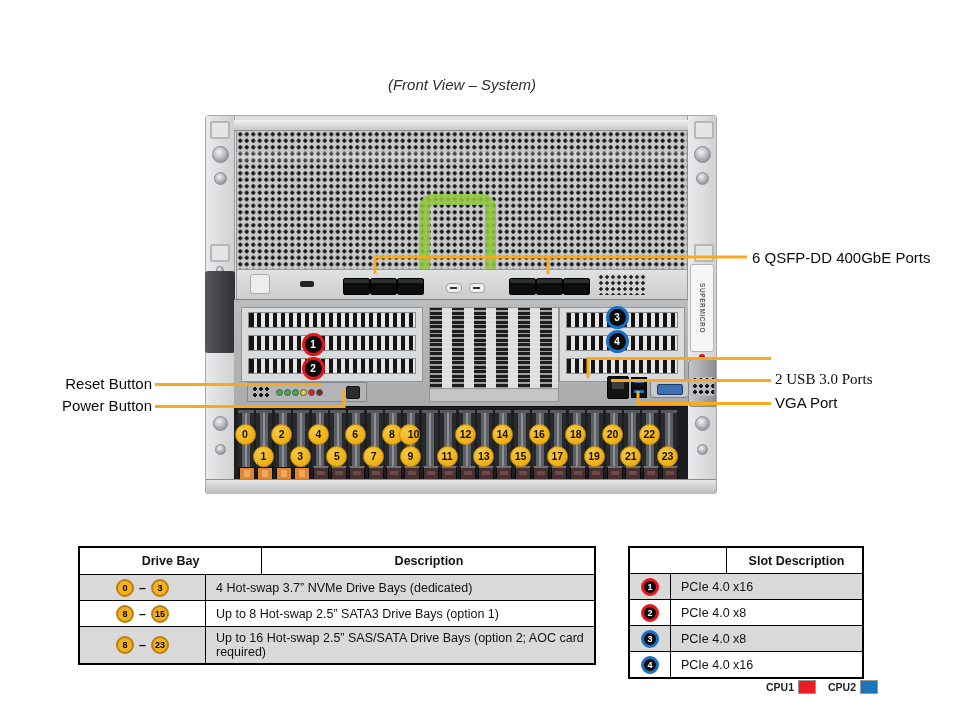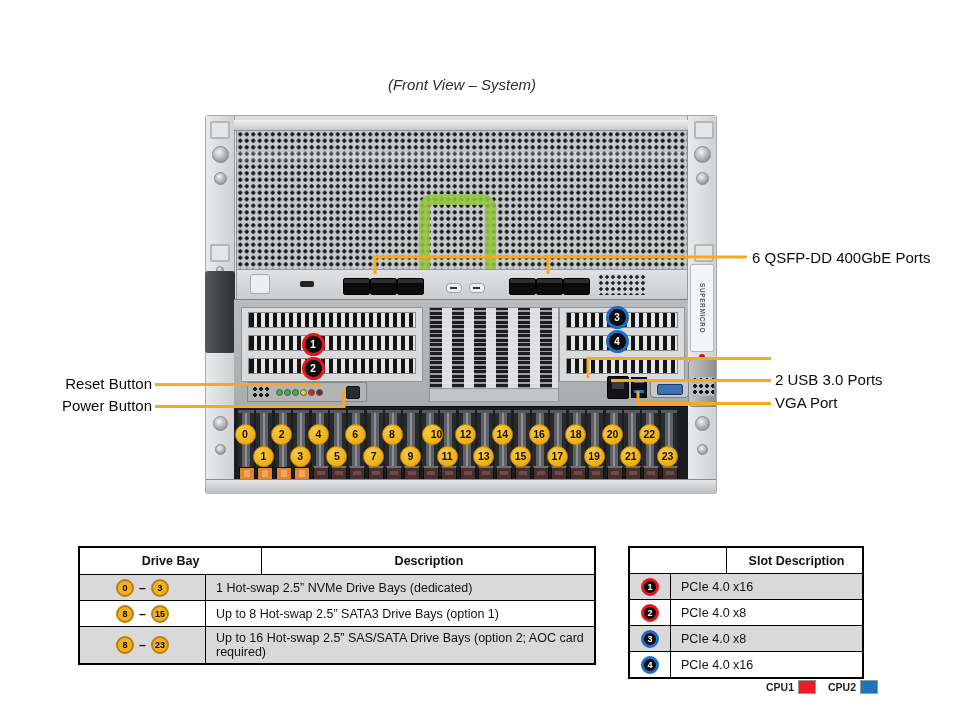--- a/index.html
+++ b/index.html
@@ -7,21 +7,21 @@
          font-family:"Liberation Sans",sans-serif;color:#111;}
   .abs{position:absolute;}
 
   
   .title{left:332px;top:76px;width:260px;text-align:center;font-size:15px;font-style:italic;color:#2e2e2e;}
   .callout-label{font-size:15px;color:#0b0b0b;white-space:nowrap;}
   .lbl-qsfp{left:752px;top:249px;}
   .lbl-reset{left:28px;top:375px;width:124px;text-align:right;}
   .lbl-power{left:28px;top:397px;width:124px;text-align:right;}
   .lbl-ipmi{left:775px;top:349px;}
-  .lbl-usb{left:775px;top:371px;}
+  .lbl-usb{left:775px;top:371px;font-family:Liberation Serif, serif;}
   .lbl-vga{left:775px;top:394px;}
 
   
   .server{left:205px;top:115px;width:510px;height:377px;background:#dcdee0;
           border:1px solid #a8aaac;border-radius:3px;}
   .ear{top:0;width:28px;height:375px;background:linear-gradient(90deg,#e9eaec,#cfd1d3);}
   .ear.left{left:0;border-right:1px solid #9a9c9e;}
   .ear.right{right:0;border-left:1px solid #9a9c9e;}
   .screw{background:radial-gradient(circle at 40% 35%,#f2f3f5,#9fa1a5 65%,#77797d);border-radius:50%;border:1px solid #8a8c90;}
   .bracket{width:16px;height:14px;border:2px solid #b5b7b9;background:#e4e5e7;border-radius:2px;}
@@ -304,21 +304,21 @@
       <div class="tcell col1 thead">Drive Bay</div>
       <div class="tcell col2 thead c-divider" style="justify-content:center;">Description</div>
     </div>
 
   <div class="trow shaded" style="height: 25px;">
         <div class="tcell col1">
           <span class="bay-circle">0</span>
           <span class="bay-dash">–</span>
           <span class="bay-circle">3</span>
         </div>
-        <div class="tcell col2 c-divider">1 Hot-swap 2.5” NVMe Drive Bays (dedicated)</div>
+        <div class="tcell col2 c-divider">4 Hot-swap 3.7” NVMe Drive Bays (dedicated)</div>
       </div>
       <div class="trow" style="height: 25px;">
         <div class="tcell col1">
           <span class="bay-circle">8</span>
           <span class="bay-dash">–</span>
           <span class="bay-circle">15</span>
         </div>
         <div class="tcell col2 c-divider">Up to 8 Hot-swap 2.5” SATA3 Drive Bays (option 1)</div>
       </div>
       <div class="trow shaded" style="height: 36px;">
@@ -377,21 +377,21 @@
 <div class="drive-num" style="left: 234.5px; top: 423.5px;">0</div>
     <div class="drive-num" style="left: 252.875px; top: 445.5px;">1</div>
     <div class="drive-num" style="left: 271.25px; top: 423.5px;">2</div>
     <div class="drive-num" style="left: 289.625px; top: 445.5px;">3</div>
     <div class="drive-num" style="left: 308px; top: 423.5px;">4</div>
     <div class="drive-num" style="left: 326.375px; top: 445.5px;">5</div>
     <div class="drive-num" style="left: 344.75px; top: 423.5px;">6</div>
     <div class="drive-num" style="left: 363.125px; top: 445.5px;">7</div>
     <div class="drive-num" style="left: 381.5px; top: 423.5px;">8</div>
     <div class="drive-num" style="left: 399.875px; top: 445.5px;">9</div>
-    <div class="drive-num" style="left: 422px; top: 423.5px; padding-left: 8px;">10</div>
+    <div class="drive-num" style="left: 399px; top: 423.5px; padding-left: 8px;">10</div>
     <div class="drive-num" style="left: 436.625px; top: 445.5px;">11</div>
     <div class="drive-num" style="left: 455px; top: 423.5px;">12</div>
     <div class="drive-num" style="left: 473.375px; top: 445.5px;">13</div>
     <div class="drive-num" style="left: 491.75px; top: 423.5px;">14</div>
     <div class="drive-num" style="left: 510.125px; top: 445.5px;">15</div>
     <div class="drive-num" style="left: 528.5px; top: 423.5px;">16</div>
     <div class="drive-num" style="left: 546.875px; top: 445.5px;">17</div>
     <div class="drive-num" style="left: 565.25px; top: 423.5px;">18</div>
     <div class="drive-num" style="left: 583.625px; top: 445.5px;">19</div>
     <div class="drive-num" style="left: 602px; top: 423.5px;">20</div>

